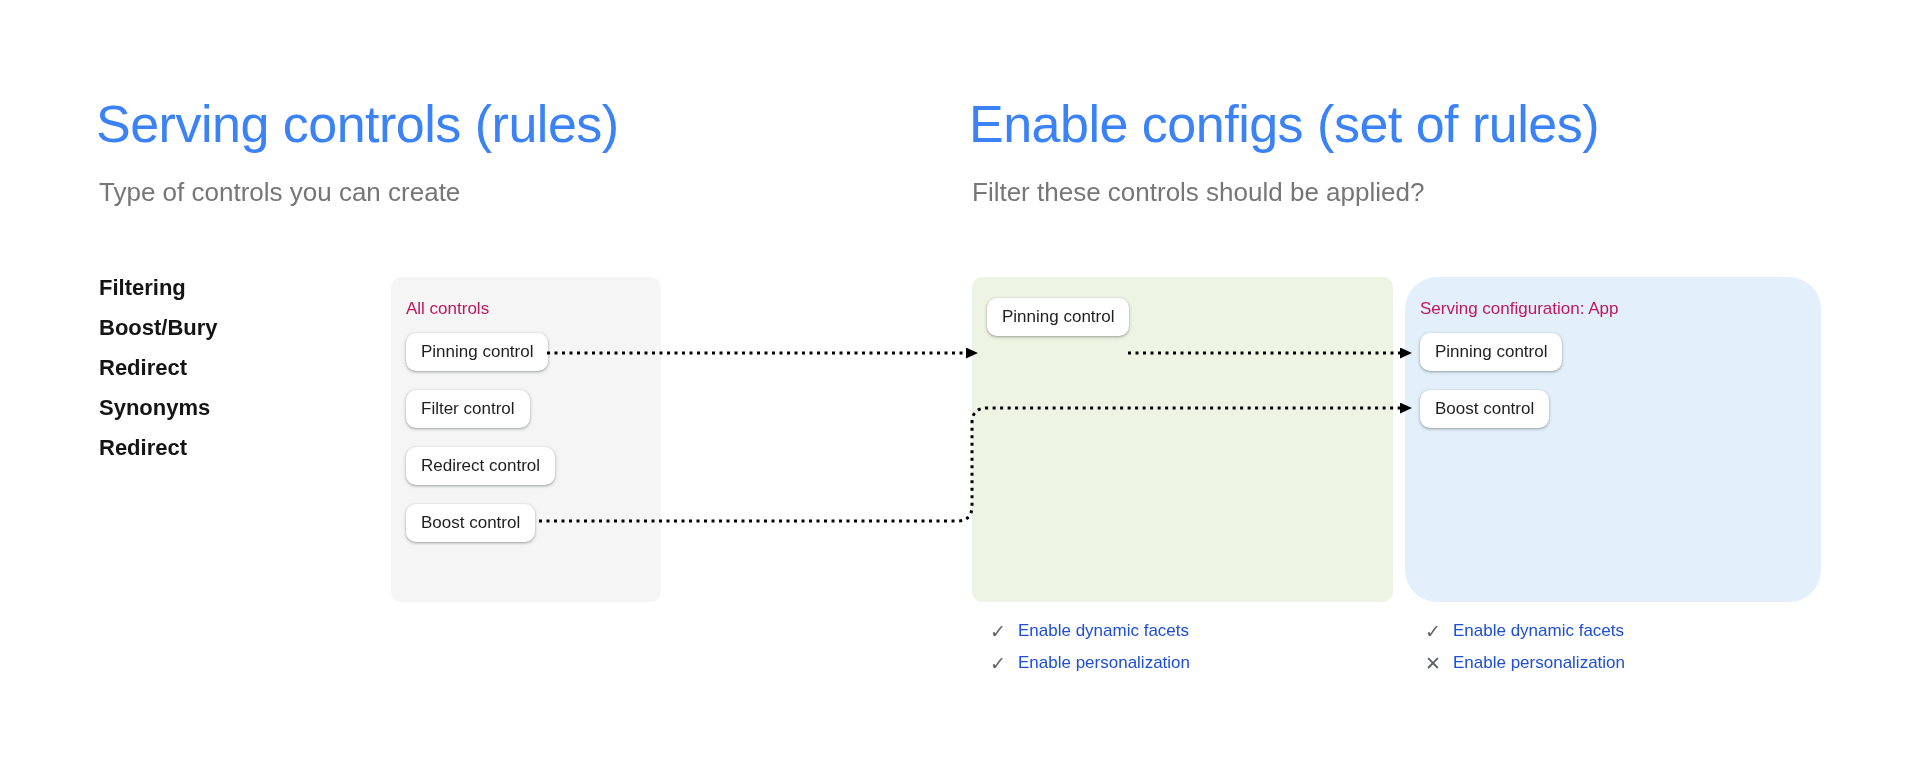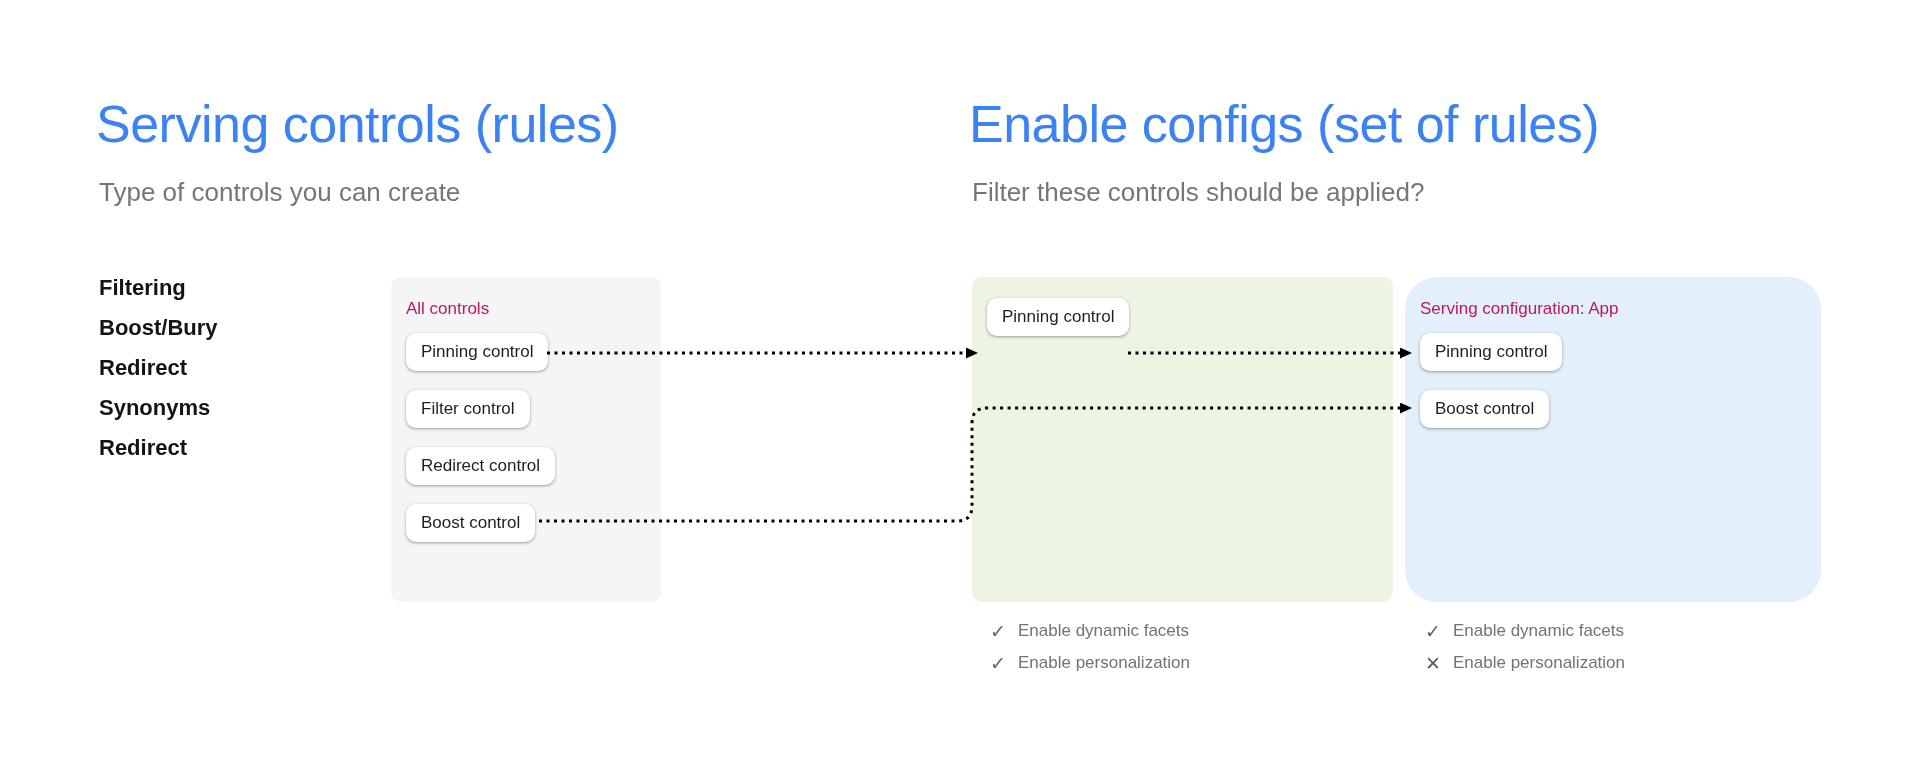--- a/index.html
+++ b/index.html
@@ -81,21 +81,21 @@
   }
   .set-icon {
     width: 28px;
     font-size: 19px;
     font-weight: 400;
     color: #5f6368;
     text-align: left;
   }
   .set-label {
     font-size: 17px;
-    color: #737373;
+    color: #1d4ed8;
   }
 
   svg.arrows {
     position: absolute;
     left: 0; top: 0;
     pointer-events: none;
   }
   svg.arrows path.conn {
     fill: none;
     stroke: #000000;

